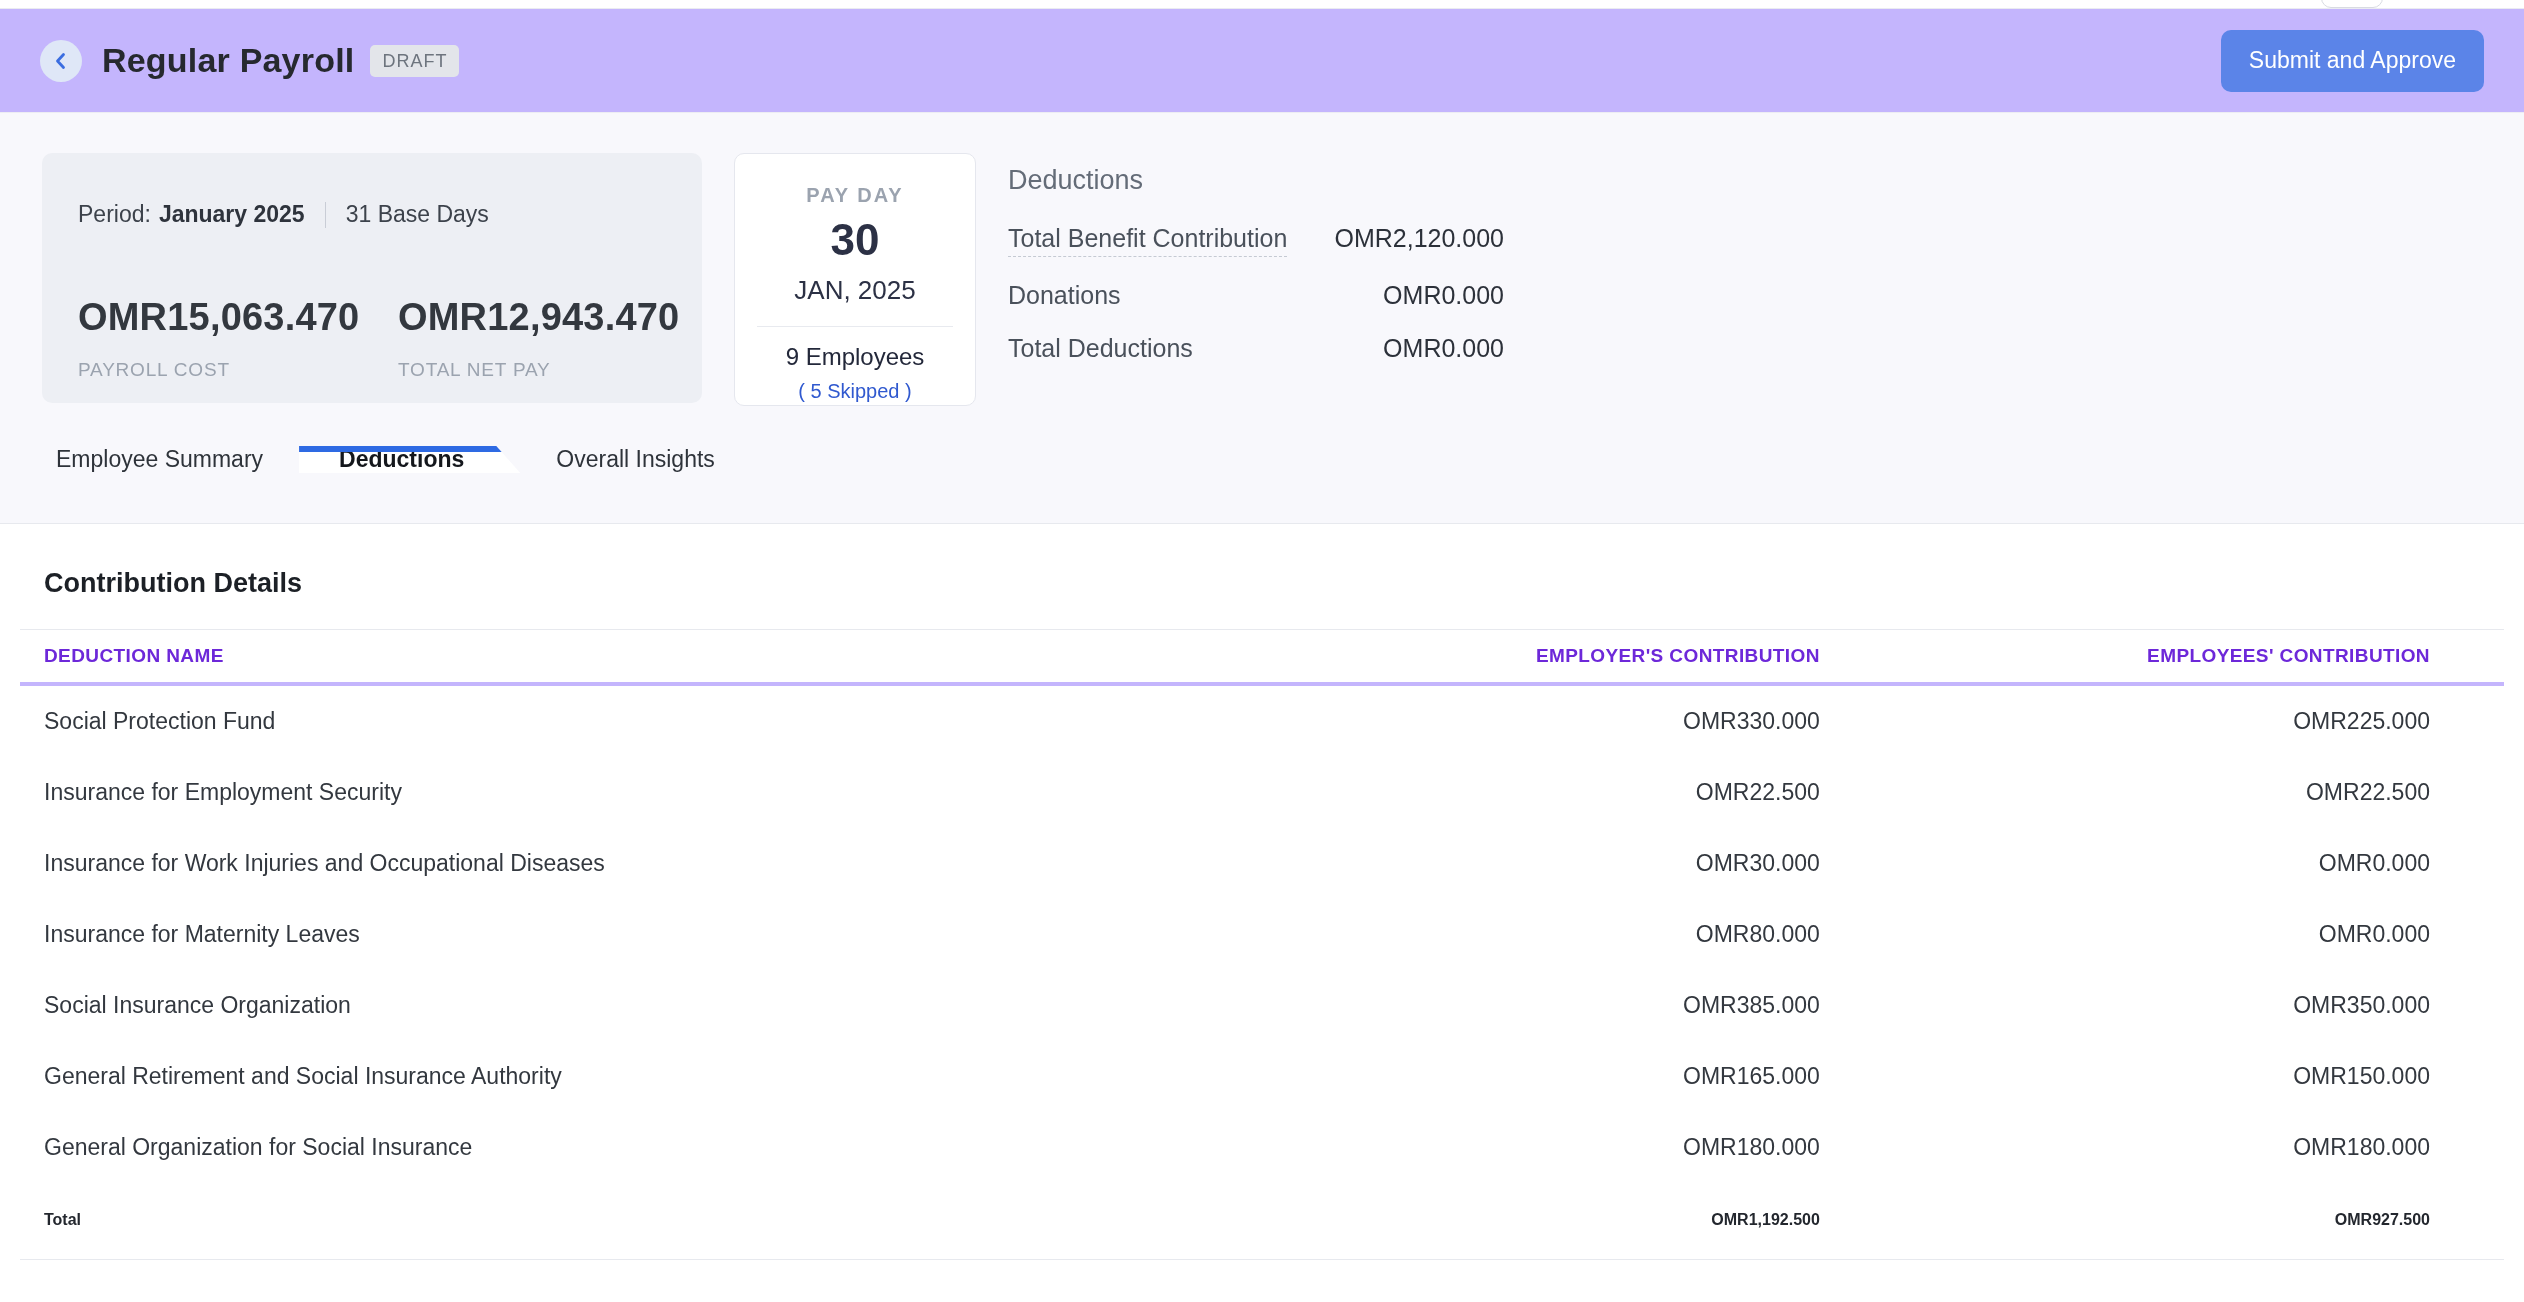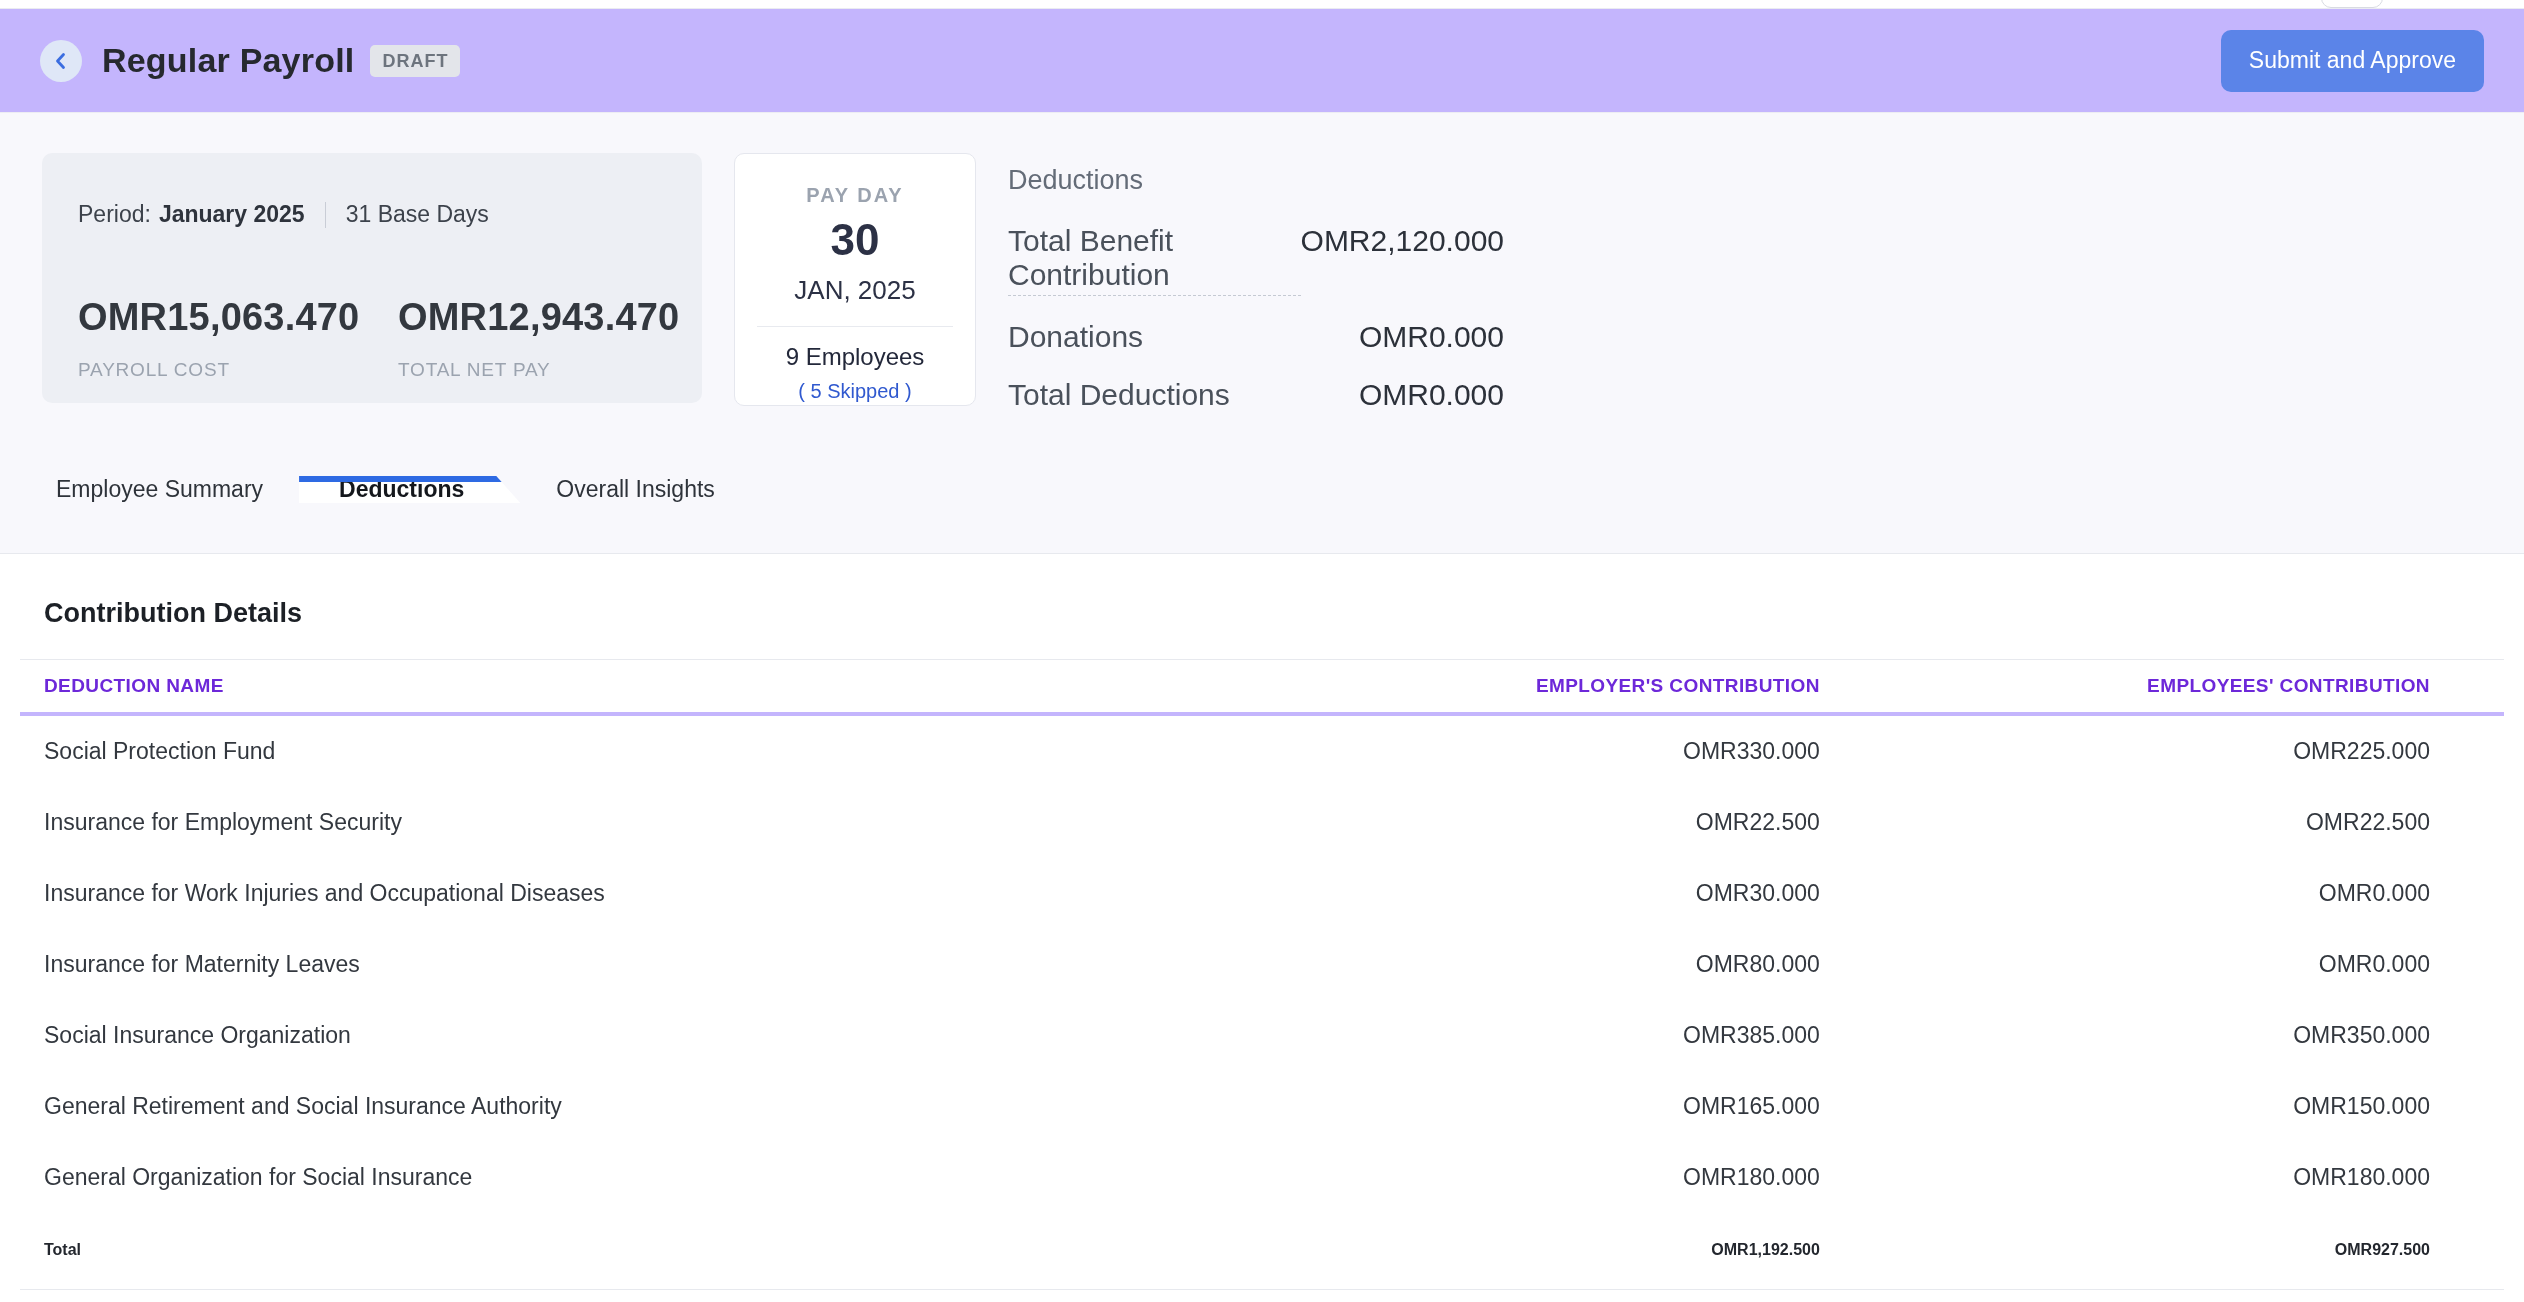--- a/index.html
+++ b/index.html
@@ -10,21 +10,21 @@
 
   .top-strip { height:9px; background:#ffffff; border-bottom:1px solid #eaebf1; }
 
   
   .header { background:#c4b5fd; height:104px; border-bottom:1px solid #ededf3;
             display:flex; align-items:center; justify-content:space-between; padding:0 40px; }
   .header-left { display:flex; align-items:center; }
   .back-btn { width:42px; height:42px; border-radius:50%; background:#dfe7f7; border:none;
               display:flex; align-items:center; justify-content:center; cursor:pointer; flex:0 0 auto; }
   .page-title { font-size:34px; font-weight:700; color:#26292f; margin-left:20px; letter-spacing:0.2px; }
-  .badge { margin-left:16px; background:#e3e5ea; color:#6d747e; font-size:18px; font-weight:700;
+  .badge { margin-left:16px; background:#e3e5ea; color:#6d747e; font-size:18px; font-weight:400;
            letter-spacing:1px; padding:6px 12px 5px; border-radius:5px; }
   .header-right { display:flex; align-items:center; gap:22px;flex-direction:column; }
   .icon-btn { width:62px; height:62px; background:#ffffff; border:1px solid #d8dbe2; border-radius:10px;
               display:flex; align-items:center; justify-content:center; cursor:pointer; }
   .primary-btn { height:62px; padding:0 28px; background:#5b84e8; color:#ffffff; font-size:23px;
                  font-weight:500; border:none; border-radius:10px; cursor:pointer;
                  font-family:"Liberation Sans","DejaVu Sans",sans-serif; }
   .dots { display:flex; align-items:center; }
   .dots i { width:7px; height:7px; border-radius:50%; background:#3a3f46; display:inline-block; margin:0 3px; }
 
@@ -45,21 +45,21 @@
                  border-radius:10px; text-align:center; padding-top:30px; }
   .payday-label { font-size:20px; font-weight:700; color:#9ba3af; letter-spacing:2px; }
   .payday-day { font-size:44px; font-weight:600; color:#2c3145; margin-top:8px; }
   .payday-date { font-size:26px; font-weight:500; color:#2c3145; margin-top:10px; }
   .payday-divider { height:1px; background:#e8eaef; margin:20px 22px 16px; }
   .payday-emp { font-size:24px; font-weight:500; color:#23283a; }
   .payday-skip { font-size:20px; color:#3059cf; margin-top:9px; display:inline-block; cursor:pointer; }
 
   .deductions-block { width:496px; padding-top:12px; }
   .ded-title { font-size:27px; font-weight:500; color:#646c78; margin-bottom:28px; }
-  .ded-row { display:flex; justify-content:space-between; align-items:baseline; margin-bottom:24px; font-size:30px; }
+  .ded-row { display:flex; justify-content:space-between; align-items:baseline; margin-bottom:24px; font-size:25px; }
   .ded-label { color:#4a515b; }
   .ded-label.dashed { border-bottom:1px dashed #c5cad3; padding-bottom:3px; cursor:help; }
   .ded-value { color:#2c313a; }
 
   
   .tabs { margin-top:40px; display:flex; align-items:flex-start; height:78px; position:relative; padding-left:20px; }
   .tabs::after { content:""; position:absolute; left:0; right:0; bottom:0; height:1px; background:#e7e9ee; z-index:0; }
   .tab { display:flex; align-items:center; padding:0 36px; font-size:23px; color:#2e333a; cursor:pointer; z-index:1; }
   .tab-active { position:relative; background:#ffffff; z-index:2; font-weight:700; color:#14171c;
                 padding:0 56px 0 40px;

